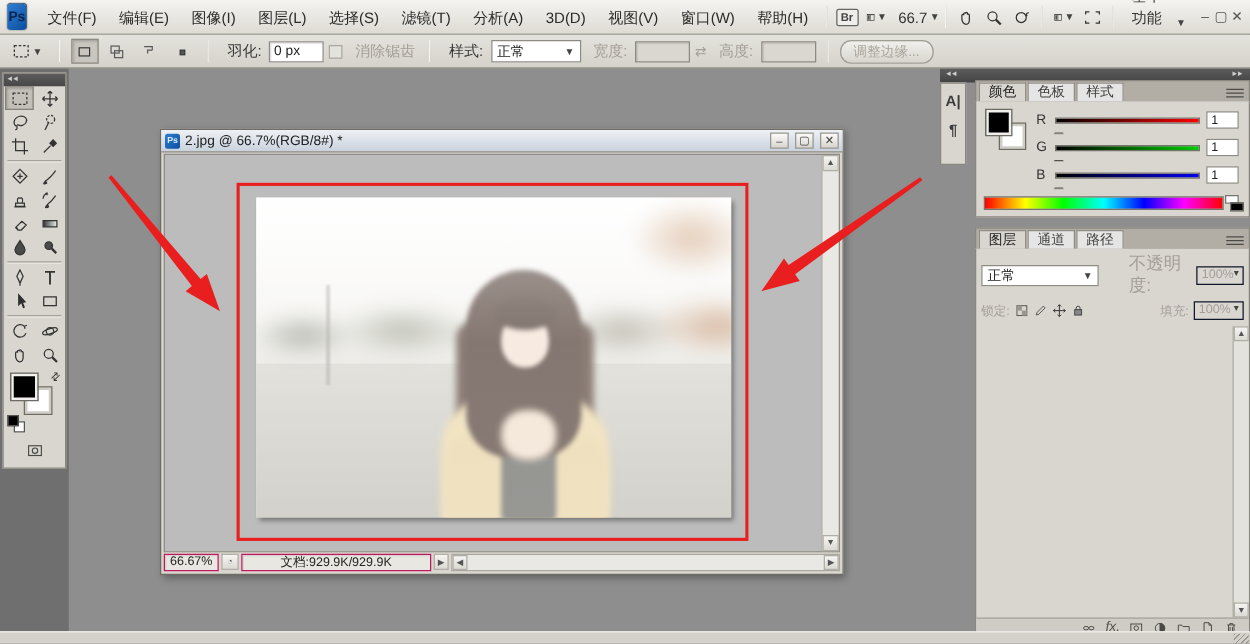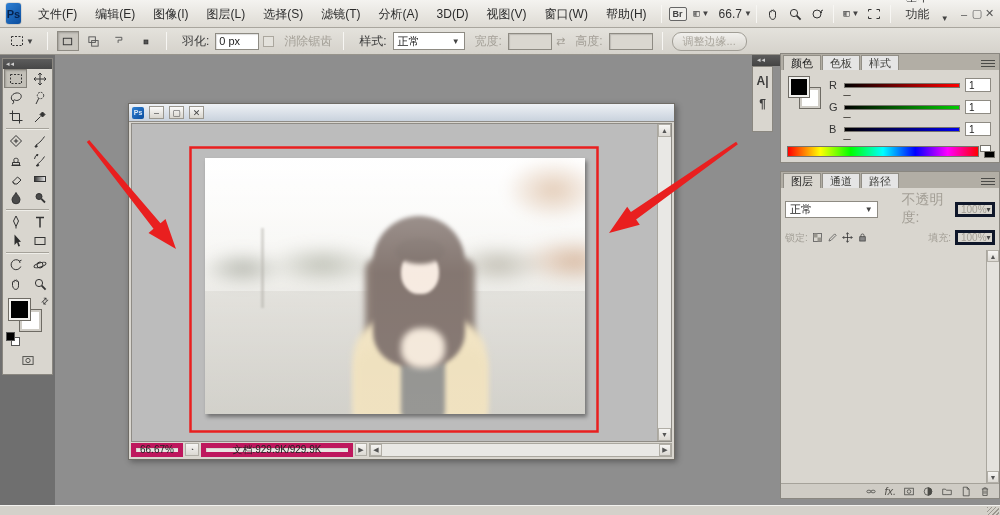--- a/index.html
+++ b/index.html
@@ -83,21 +83,21 @@
   .doc-ctl { width:15px; height:13px; font-size:9px; color:#444; display:flex; align-items:center;
     justify-content:center; border:1px solid #9a978f; background:linear-gradient(#fbfbfa,#d8d5ce); margin-left:1px; }
   #doc-canvas { position:absolute; left:2px; top:19px; right:2px; bottom:17px; background:#bcbcbc;
     border:1px solid #8f8c86; overflow:hidden; }
   #doc-vscroll { position:absolute; right:0; top:0; width:14px; bottom:0; background:#e9e8e5;
     border-left:1px solid #aaa79f; display:flex; flex-direction:column; justify-content:space-between; align-items:center; }
   .scroll-arrow { font-size:7px; color:#555; width:13px; height:13px; display:flex;
     align-items:center; justify-content:center; background:linear-gradient(#f6f5f3,#dcd9d3); border:1px solid #b1aea6; }
   #doc-statusbar { position:absolute; left:2px; bottom:2px; right:2px; height:15px; background:#d9d6cf;
     display:flex; align-items:center; font-size:10px; gap:2px; }
-  .status-box { height:14px; background:#e9e7e2; border:5px solid #be185d;
+  .status-box { height:14px; background:#e9e7e2; border:1px solid #be185d;
     box-shadow:inset 1px 1px 1px #00000018; padding:0 4px; display:flex; align-items:center; }
   #doc-hscroll { flex:1; height:14px; background:#e9e8e5; border:1px solid #aaa79f;
     display:flex; justify-content:space-between; align-items:center; }
   .scroll-arrow-h { font-size:7px; color:#555; width:12px; height:12px; display:flex;
     align-items:center; justify-content:center; background:linear-gradient(#f6f5f3,#dcd9d3); border:1px solid #b1aea6; }
 
   
   #photo { position:absolute; left:73px; top:34px; width:380px; height:256px; background:#efeeea;
     box-shadow:2px 3px 4px #00000066; overflow:hidden; }
   #photo .layerfx { position:absolute; }
@@ -131,21 +131,21 @@
 
   
   #dock-header { left:752px; top:55px; width:248px; height:11px;
     background:linear-gradient(#5c5c5c,#434343); color:#cfcfcf; font-size:7px; line-height:10px;
     display:flex; justify-content:space-between; padding:0 5px; letter-spacing:1px; }
   #side-strip { left:752px; top:66px; width:21px; height:66px; background:#d9d6cf;
     border:1px solid #8a8780; display:flex; flex-direction:column; align-items:center; gap:6px; padding-top:5px; }
   .strip-icon { width:17px; height:17px; display:flex; align-items:center; justify-content:center;
     color:#3c3c3c; font-size:12px; font-weight:bold; }
 
-  #right-panels { left:780px; top:53px; width:220px; height:439px; }
+  #right-panels { left:780px; top:64px; width:220px; height:439px; }
   .panel-tabs { height:17px; background:#b2aea5; display:flex; align-items:flex-end; padding:2px 2px 0;
     gap:1px; border:1px solid #8a8780; border-bottom:none; position:relative; }
   .ptab { height:15px; padding:0 7px; font-size:11px; line-height:15px; color:#40403d;
     background:#e5e5e5; border:1px solid #918e86; border-bottom:none; }
   .ptab.active { background:#d9d6cf; color:#1e1e1e; }
   .panel-menu { position:absolute; right:4px; top:4px; width:14px; height:9px; }
   .panel-menu i { display:block; height:1px; background:#4b4b48; margin:2px 0; }
   .panel-body { background:#d9d6cf; border:1px solid #8a8780; border-top:none; position:relative; }
 
   
@@ -166,22 +166,22 @@
     background:linear-gradient(to right,#ff0000,#ffff00 17%,#00ff00 33%,#00ffff 50%,#0000ff 67%,#ff00ff 84%,#ff0000); }
   #spec-white { position:absolute; right:8px; bottom:10px; width:11px; height:7px; background:#fff; border:1px solid #77746d; }
   #spec-black { position:absolute; right:4px; bottom:4px; width:11px; height:7px; background:#000; border:1px solid #77746d; }
 
   
   #layers-wrap { margin-top:8px; }
   #layers-body { height:311px; }
   .lp-row { display:flex; align-items:center; padding:3px 4px; gap:4px; }
   #blend-select { width:110px; height:17px; background:#fff; border:1px solid #8e8b83; font-size:11px;
     display:flex; align-items:center; justify-content:space-between; padding:0 4px; }
-  .mini-combo { width:40px; height:15px; background:#dad7d0; border:3px solid #0f172a; color:#a39f96;
-    font-size:10px; display:flex; align-items:center; justify-content:space-between; padding:0 3px; }
+  .mini-combo { width:40px; height:15px; background:#dad7d0; border:1px solid #0f172a; color:#a39f96;
+    font-size:10px; display:flex; align-items:flex-start; justify-content:space-between; padding:0 3px; }
   .lock-icons { display:flex; gap:4px; align-items:center; }
   .lock-icons svg { width:11px; height:11px; }
   #layer-list { position:absolute; left:0; right:0; top:62px; bottom:15px; background:#d5d2cb;
     border-top:1px solid #a5a29a; }
   #layer-row { height:26px; background:#2f78c8; display:flex; align-items:center; color:#fff; }
   #eye-cell { width:22px; height:26px; border-right:1px solid #1d5694; display:flex; align-items:center; justify-content:center; }
   #eye-cell svg { width:14px; height:10px; }
   #layer-thumb { width:34px; height:24px; margin:0 6px 0 4px; border:1px solid #f0efec; overflow:hidden;
     position:relative; background:linear-gradient(#fdfdfb 30%,#d8d5cc 55%,#c6c3ba); }
   #layer-thumb .th-hair { position:absolute; left:13px; top:5px; width:9px; height:14px; background:#5a463c; border-radius:4px; filter:blur(.7px); }
@@ -611,20 +611,21 @@
             <use href="#s-mask"></use>
           </svg>
       </div>
     </div>
   </div>
 </div>
 
 <div id="docwin" class="abs">
   <div id="doc-titlebar">
     <div id="doc-icon">Ps</div>
+    <div id="doc-title">2.jpg @ 66.7%(RGB/8#) *</div>
     <div class="doc-ctl">–</div>
     <div class="doc-ctl">▢</div>
     <div class="doc-ctl">✕</div>
   </div>
   <div id="doc-canvas">
     <div id="photo">
       <div class="layerfx" id="ph-sky"></div>
       <div class="layerfx" id="ph-ground"></div>
       <div class="layerfx" id="ph-trees"></div>
       <div class="layerfx" id="ph-autumn"></div>

